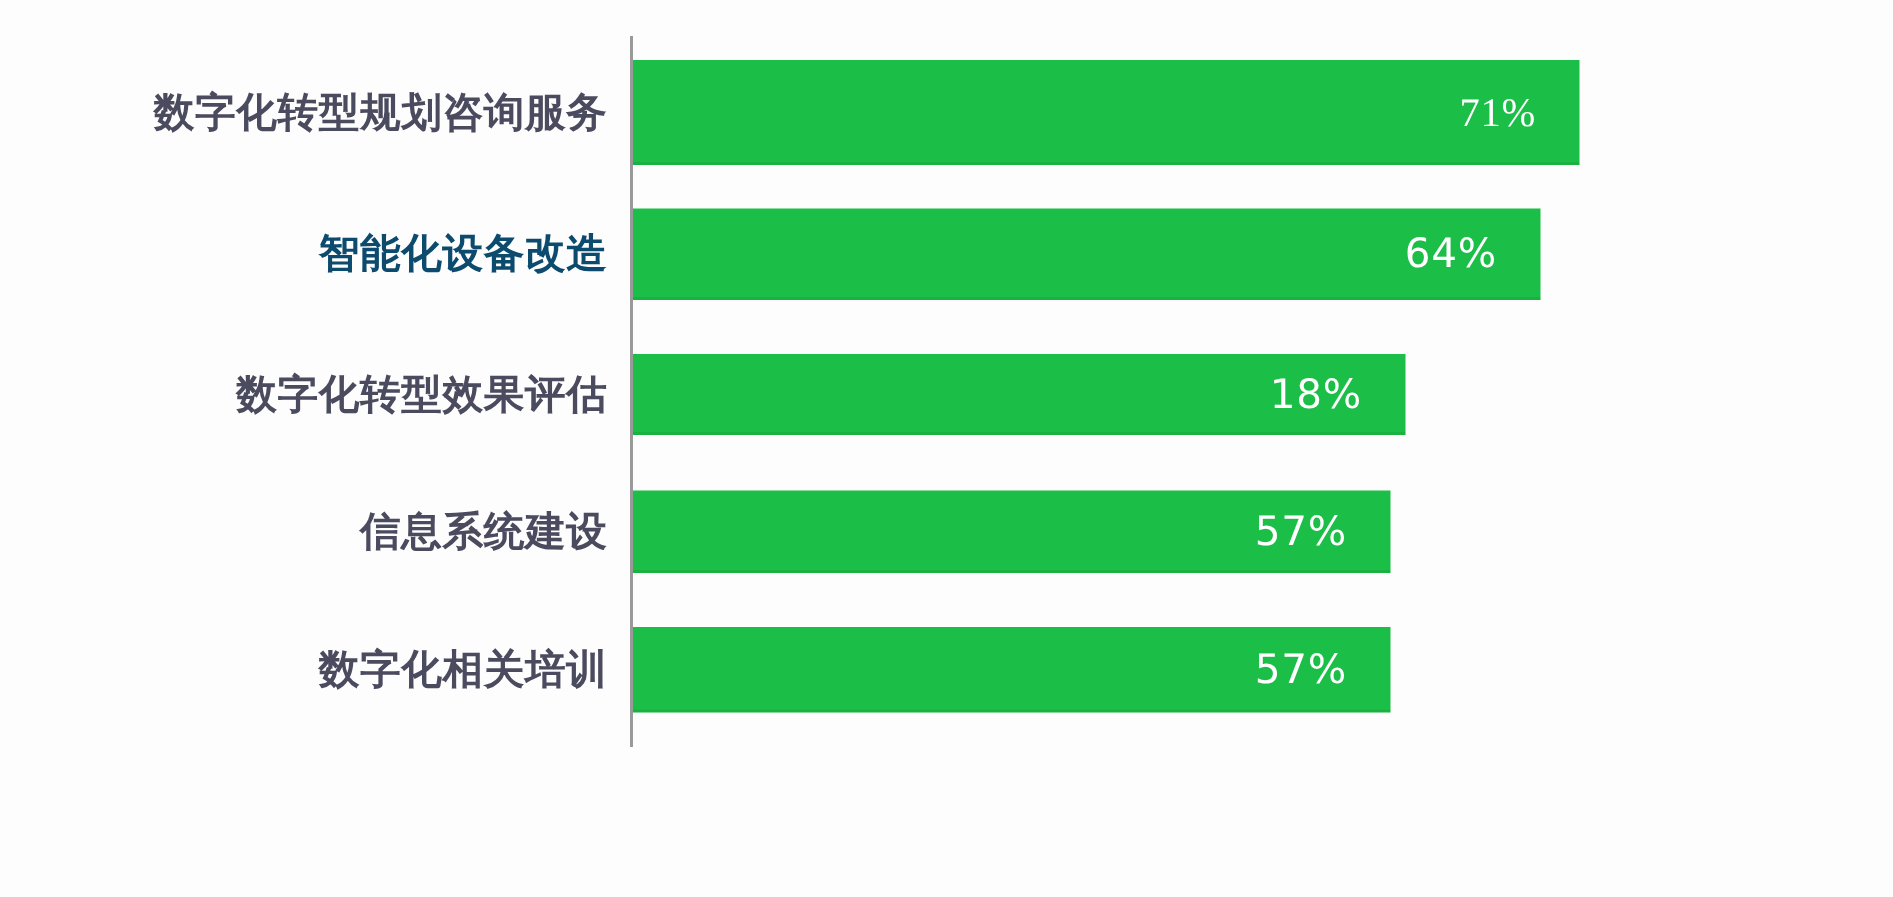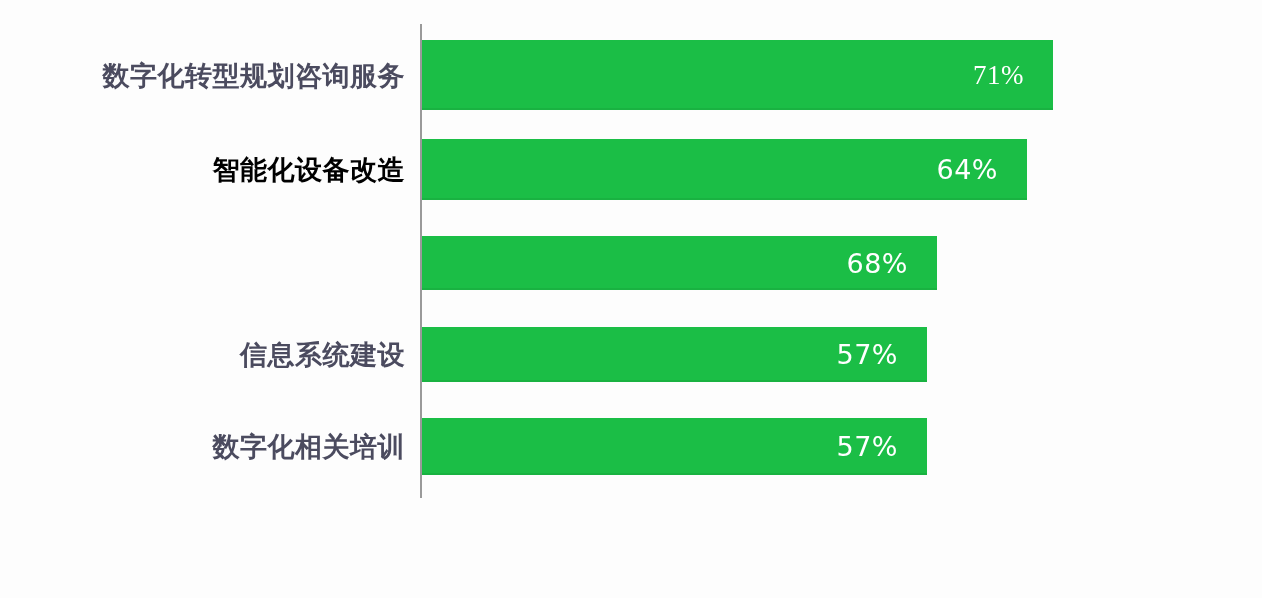--- a/index.html
+++ b/index.html
@@ -120,32 +120,33 @@
     <div class="bar-row" style="top:40px;height:70px;">
       <span class="bar-label" style="color: rgb(75, 75, 95);">数字化转型规划咨询服务</span>
       <div class="bar-track" style="width:631px;">
         <div class="bar-fill" style="width: 100%; background: rgb(27, 190, 70);">
           <span class="bar-value" style="color: rgb(255, 255, 255); font-family: Liberation Serif, serif;">71%</span>
         </div>
       </div>
     </div>
 
     <div class="bar-row" style="top:139px;height:61px;">
-      <span class="bar-label" style="color: #000000;">智能化设备改造</span>
+      <span class="bar-label" style="color: #0c4a6e;">智能化设备改造</span>
       <div class="bar-track" style="width:605px;">
         <div class="bar-fill" style="width: 100%; background: rgb(27, 190, 70);">
           <span class="bar-value" style="color: rgb(255, 255, 255);">64%</span>
         </div>
       </div>
     </div>
 
     <div class="bar-row" style="top:236px;height:54px;">
+      <span class="bar-label" style="color: rgb(75, 75, 95);">数字化转型效果评估</span>
       <div class="bar-track" style="width:515px;">
         <div class="bar-fill" style="width: 100%; background: rgb(27, 190, 70);">
-          <span class="bar-value" style="color: rgb(255, 255, 255);">68%</span>
+          <span class="bar-value" style="color: rgb(255, 255, 255);">18%</span>
         </div>
       </div>
     </div>
 
     <div class="bar-row" style="top:327px;height:55px;">
       <span class="bar-label" style="color: rgb(75, 75, 95);">信息系统建设</span>
       <div class="bar-track" style="width:505px;">
         <div class="bar-fill" style="width: 100%; background: rgb(27, 190, 70);">
           <span class="bar-value" style="color: rgb(255, 255, 255);">57%</span>
         </div>

